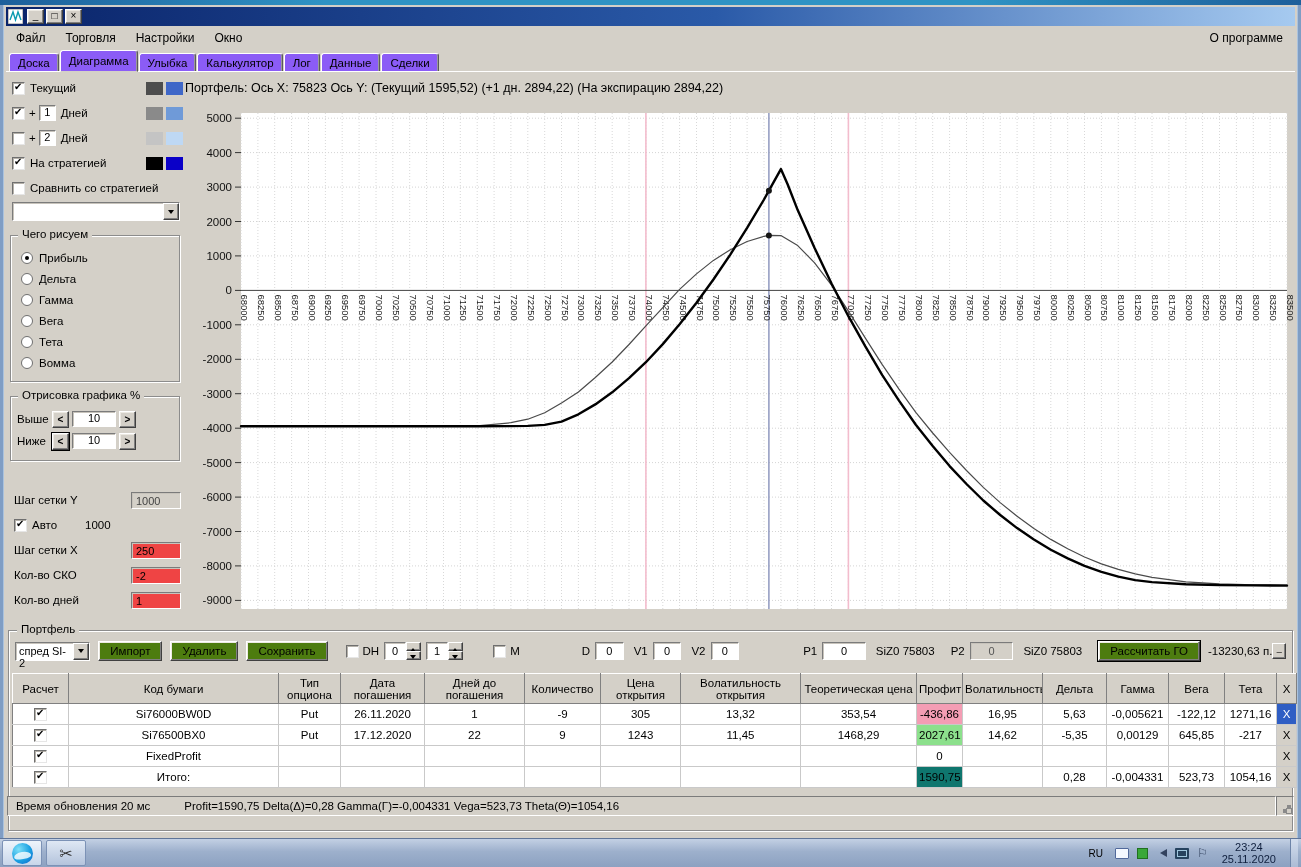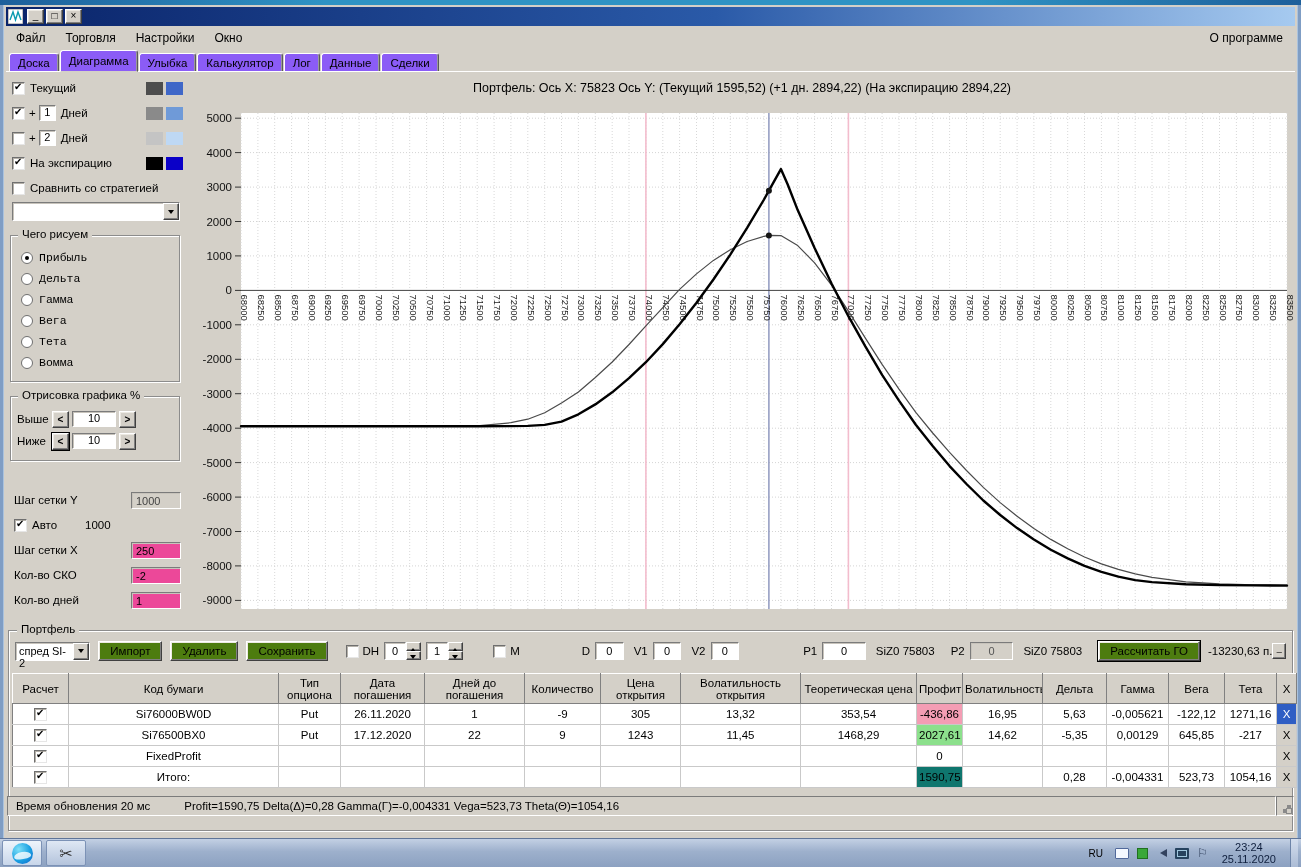--- a/index.html
+++ b/index.html
@@ -22,21 +22,21 @@
   .menubar { position:absolute; left:2px; top:23px; right:2px; height:20px; display:flex; align-items:center; font-size:12px; }
   .menu-item { padding:2px 10px; }
   .menu-right { margin-left:auto; padding:2px 12px; }
   .tabstrip { position:absolute; left:2px; top:45px; right:2px; height:22px; display:flex; align-items:flex-end; padding-left:3px; }
   .tabline { position:absolute; left:2px; top:66px; right:2px; height:1px; background:#fff; }
   .tab { height:19px; padding:3px 8px 0; margin-right:1px; background:#8b5cf6; font-size:11.5px;
     border:1px solid; border-color:#fff #5a5a5a #d4d0c8 #fff; border-radius:3px 3px 0 0;
     box-shadow:inset -1px 0 0 #9a9a9a; white-space:nowrap; }
   .tab.active { height:22px; padding-top:4px; position:relative; z-index:3; font-weight:normal;
     box-shadow:inset -1px 0 0 #9a9a9a, 0 1px 0 #d4d0c8; }
-  .field, .s3 { background:#ec4899; border:1px solid; border-color:#7b7b7b #fff #fff #7b7b7b;
+  .field, .s3 { background:#ef4444; border:1px solid; border-color:#7b7b7b #fff #fff #7b7b7b;
     box-shadow:inset 1px 1px 0 #c7c3bb; }
   .field { height:17px; font-size:11px; padding:2px 4px; }
   .field.disabled { background:#d4d0c8; color:#444; }
   .btn { background:#4d7c0f; border:1px solid; border-color:#fff #404040 #404040 #fff;
     box-shadow:inset -1px -1px 0 #808080, inset 1px 1px 0 #ece9e2;
     font-size:11.5px; padding:3px 11px; text-align:center; white-space:nowrap; cursor:default; }
   .cb { width:13px; height:13px; background:#fff; border:1px solid; border-color:#6f6f6f #e6e6e6 #e6e6e6 #6f6f6f;
     box-shadow:inset 1px 1px 0 #b5b1a9; position:relative; flex:0 0 auto; }
   .cb.checked::after { content:"✔"; position:absolute; left:1px; top:-2px; font-size:10px; color:#000; }
   .radio { width:12px; height:12px; border-radius:50%; background:#fff; border:1px solid #6f6f6f; flex:0 0 auto; }
@@ -55,37 +55,37 @@
   .combo { display:flex; width:168px; height:19px; margin:4px 2px 0 4px; background:#fff;
     border:1px solid; border-color:#7b7b7b #fff #fff #7b7b7b; box-shadow:inset 1px 1px 0 #c7c3bb; }
   .combo .cval { flex:1; font-size:11px; padding:2px 3px; }
   .combo .cbtn { width:16px; background:#d4d0c8; border:1px solid; border-color:#fff #404040 #404040 #fff;
     box-shadow:inset -1px -1px 0 #808080; display:flex; align-items:center; justify-content:center; }
   .arr { width:0; height:0; border:3px solid transparent; border-top:4px solid #000; margin-top:3px; }
   .grp { position:relative; margin:14px 2px 0 2px; width:170px; border:1px solid #8c8c8c;
     box-shadow:inset 1px 1px 0 #fff, 1px 1px 0 #fff; padding:11px 6px 8px; }
   .grp-title { position:absolute; top:-8px; left:7px; background:#d4d0c8; padding:0 4px; font-size:11.5px; white-space:nowrap; }
   .rrow { display:flex; align-items:center; height:21px; padding-left:4px; }
-  .rrow .lbl { margin-left:6px;font-family:Liberation Mono, monospace; }
+  .rrow .lbl { margin-left:6px; }
   .pctrow { display:flex; align-items:center; height:22px; gap:3px; }
   .pctrow .lbl { width:32px; }
   .sqbtn { width:17px; height:17px; display:flex; align-items:center; justify-content:center; font-size:10px; font-weight:bold;
     background:#d4d0c8; border:1px solid; border-color:#fff #404040 #404040 #fff; box-shadow:inset -1px -1px 0 #808080, inset 1px 1px 0 #ece9e2; }
   .sqbtn.focus { box-shadow:inset -1px -1px 0 #808080, inset 1px 1px 0 #ece9e2, 0 0 0 1px #000; }
   .pctbox { width:44px; height:16px; background:#fff; border:1px solid; border-color:#7b7b7b #fff #fff #7b7b7b;
     box-shadow:inset 1px 1px 0 #c7c3bb; text-align:center; font-size:11px; }
   .ctlrow { display:flex; align-items:center; margin:7px 4px 0 6px; height:18px; }
   .ctlrow .lbl { flex:1; white-space:nowrap; }
   .ctlrow .field { width:50px; }
   .ctlrow.first { margin-top:30px; }
   .autoval { flex:1; margin-left:28px; }
 
   
   .chart-area { position:absolute; left:181px; top:68px; width:1114px; height:554px; }
-  .chart-title { height:26px; text-align:center; font-size:12.5px; padding-top:8px; white-space:nowrap; }
+  .chart-title { height:26px; text-align:left; font-size:12.5px; padding-top:8px; white-space:nowrap; }
 
   
   .pgroup { position:absolute; left:4px; right:4px; top:625px; height:201px; border:1px solid #8c8c8c;
     box-shadow:inset 1px 1px 0 #fff, 1px 1px 0 #fff; }
   .pgroup-title { position:absolute; top:-8px; left:8px; background:#d4d0c8; padding:0 4px; }
   .ptoolbar { position:absolute; left:6px; right:6px; top:8px; height:24px; display:flex; align-items:center; font-size:11.5px; }
   .ptoolbar .combo { width:90px; margin:0; }
   .ptoolbar .btn { margin-left:8px; }
   .tlabel { margin-left:10px; white-space:nowrap; }
   .tfield { width:34px; height:18px; margin-left:5px; background:#fff; border:1px solid; border-color:#7b7b7b #fff #fff #7b7b7b;
@@ -210,21 +210,21 @@
           <div class="cb"></div>
           <span class="plus">+</span>
     <div class="mini">2</div>
           <span class="lbl">Дней</span>
       <span class="spacer"></span>
       <div class="sw" style="background:#c4c4c4"></div>
       <div class="sw" style="background:#bed8f4"></div>
         </div>
         <div class="lrow">
           <div class="cb checked"></div>
-          <span class="lbl">На экспирацию</span>
+          <span class="lbl">На стратегией</span>
       <span class="spacer"></span>
       <div class="sw" style="background:#000000"></div>
       <div class="sw" style="background:#0a00c8"></div>
         </div>
       </div>
     <div class="lrow">
       <div class="cb" id="cb-compare"></div>
       <span class="lbl">Сравнить со стратегией</span>
     </div>
     <div class="combo">

